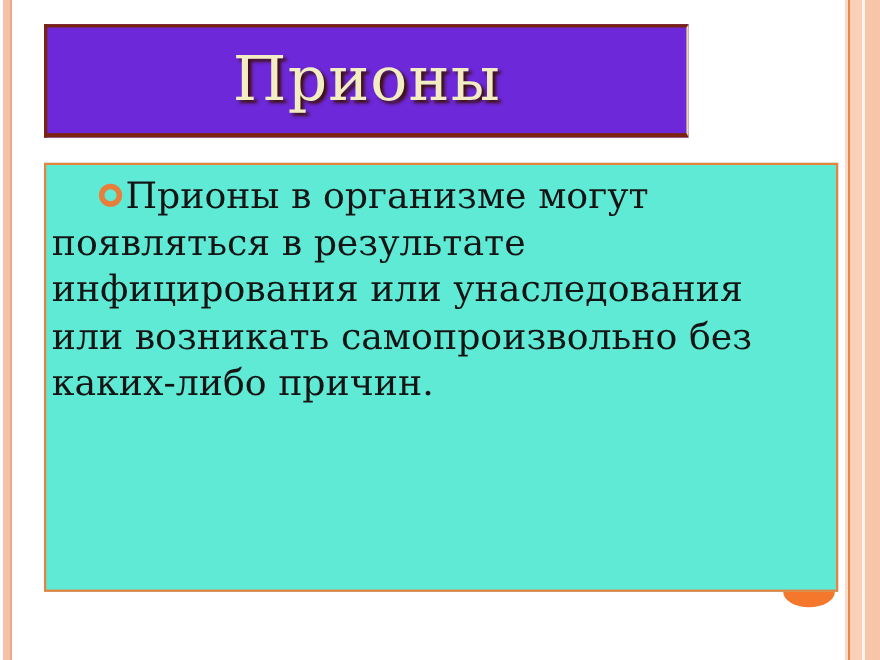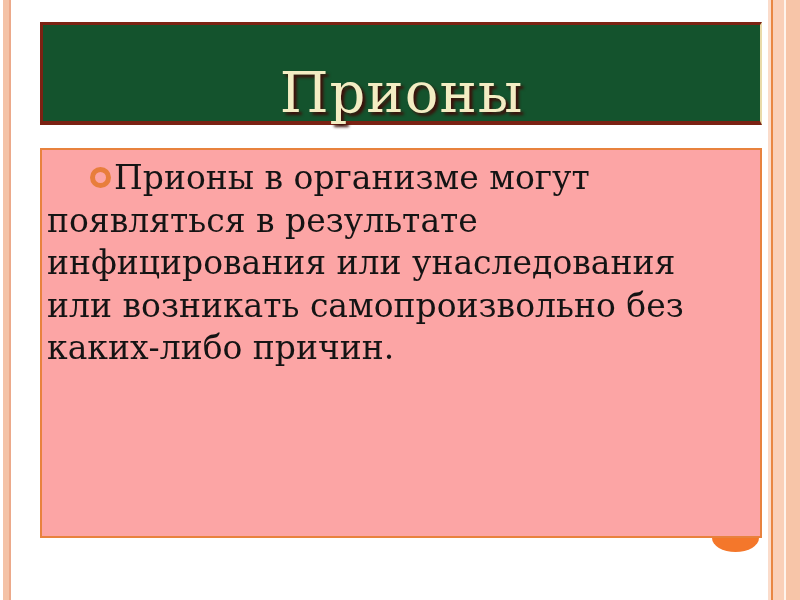--- a/index.html
+++ b/index.html
@@ -37,47 +37,47 @@
       #e98743 6px 8px,
       #fad0b8 8px 19px,
       #fef4ec 19px 21px,
       #f7c5a8 21px 35px);
   }
 
   
   .title-bar {
     position: absolute;
     left: 40px; top: 22px;
-    width: 722px; height: 103px;
+    width: 586px; height: 103px;
     box-sizing: border-box;
-    background: #14532d;
+    background: #6d28d9;
     border: 3px solid #7b2213;
     border-bottom-width: 4px;
     border-right: 2px solid #e9dba9;
     display: flex;
-    align-items: flex-end;
+    align-items: center;
     justify-content: center;
   }
   .title-bar h1 {
     margin: 0;
     font-size: 56px;
     font-weight: normal;
     letter-spacing: 1px;
     color: #f3edc3;
     text-shadow: 3px 3px 3px #3d100a;
     line-height: 1;
   }
 
   
   .content-box {
     position: absolute;
     left: 40px; top: 148px;
     width: 722px; height: 390px;
     box-sizing: border-box;
-    background: #fca5a5;
+    background: #5eead4;
     border: 2px solid #e8823e;
     padding: 7px 4px 0 5px;
     overflow: hidden;
   }
   .bullet-item {
     margin: 0;
     font-size: 33px;
     line-height: 42.5px;
     color: #141414;
     text-indent: 43px;

